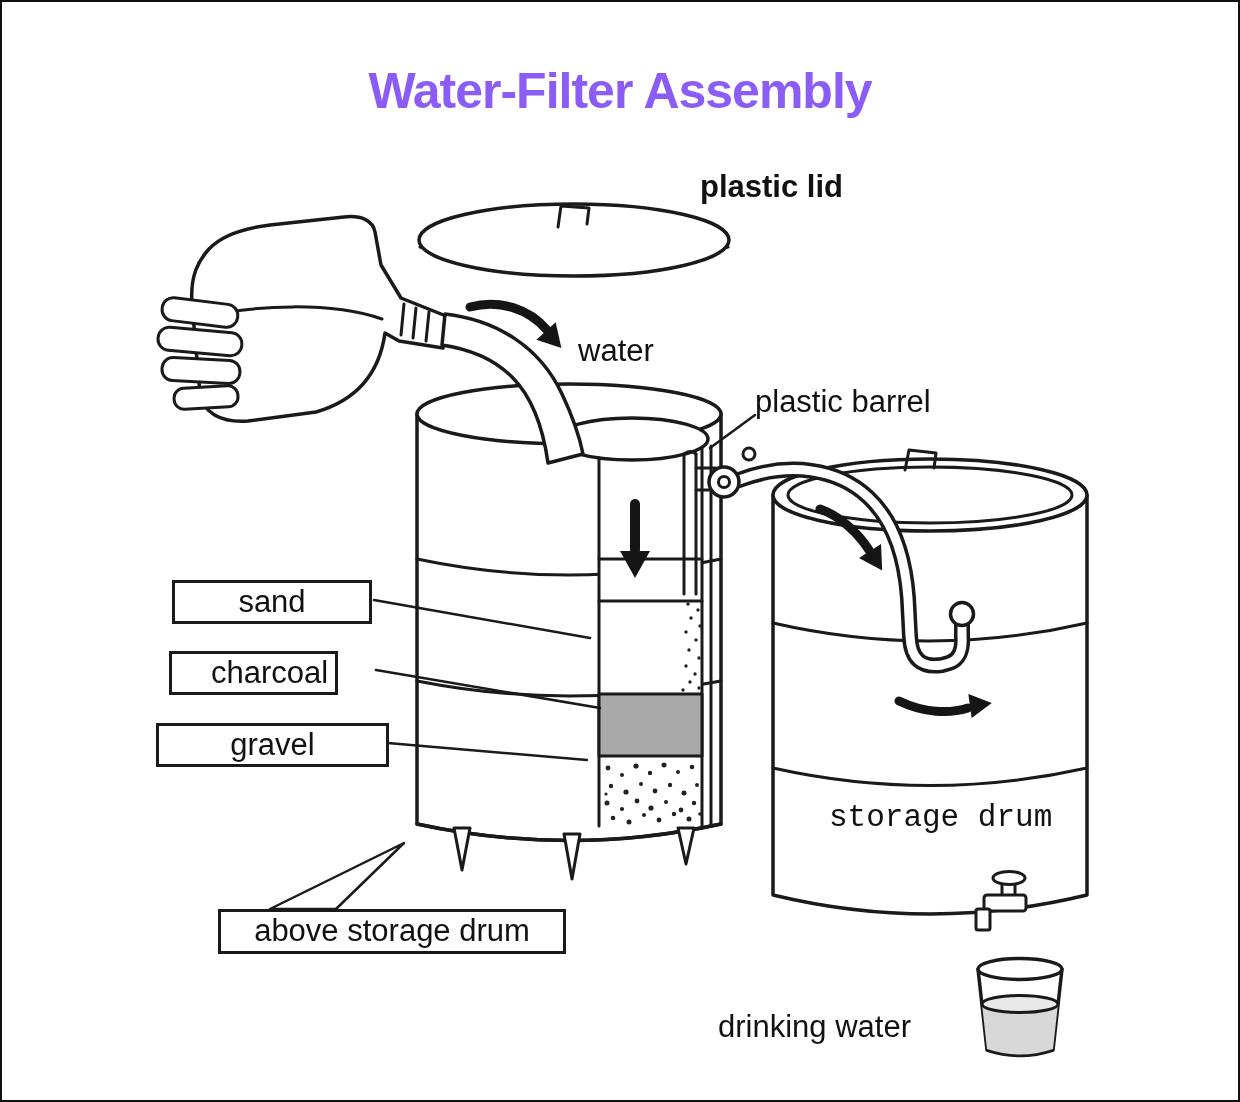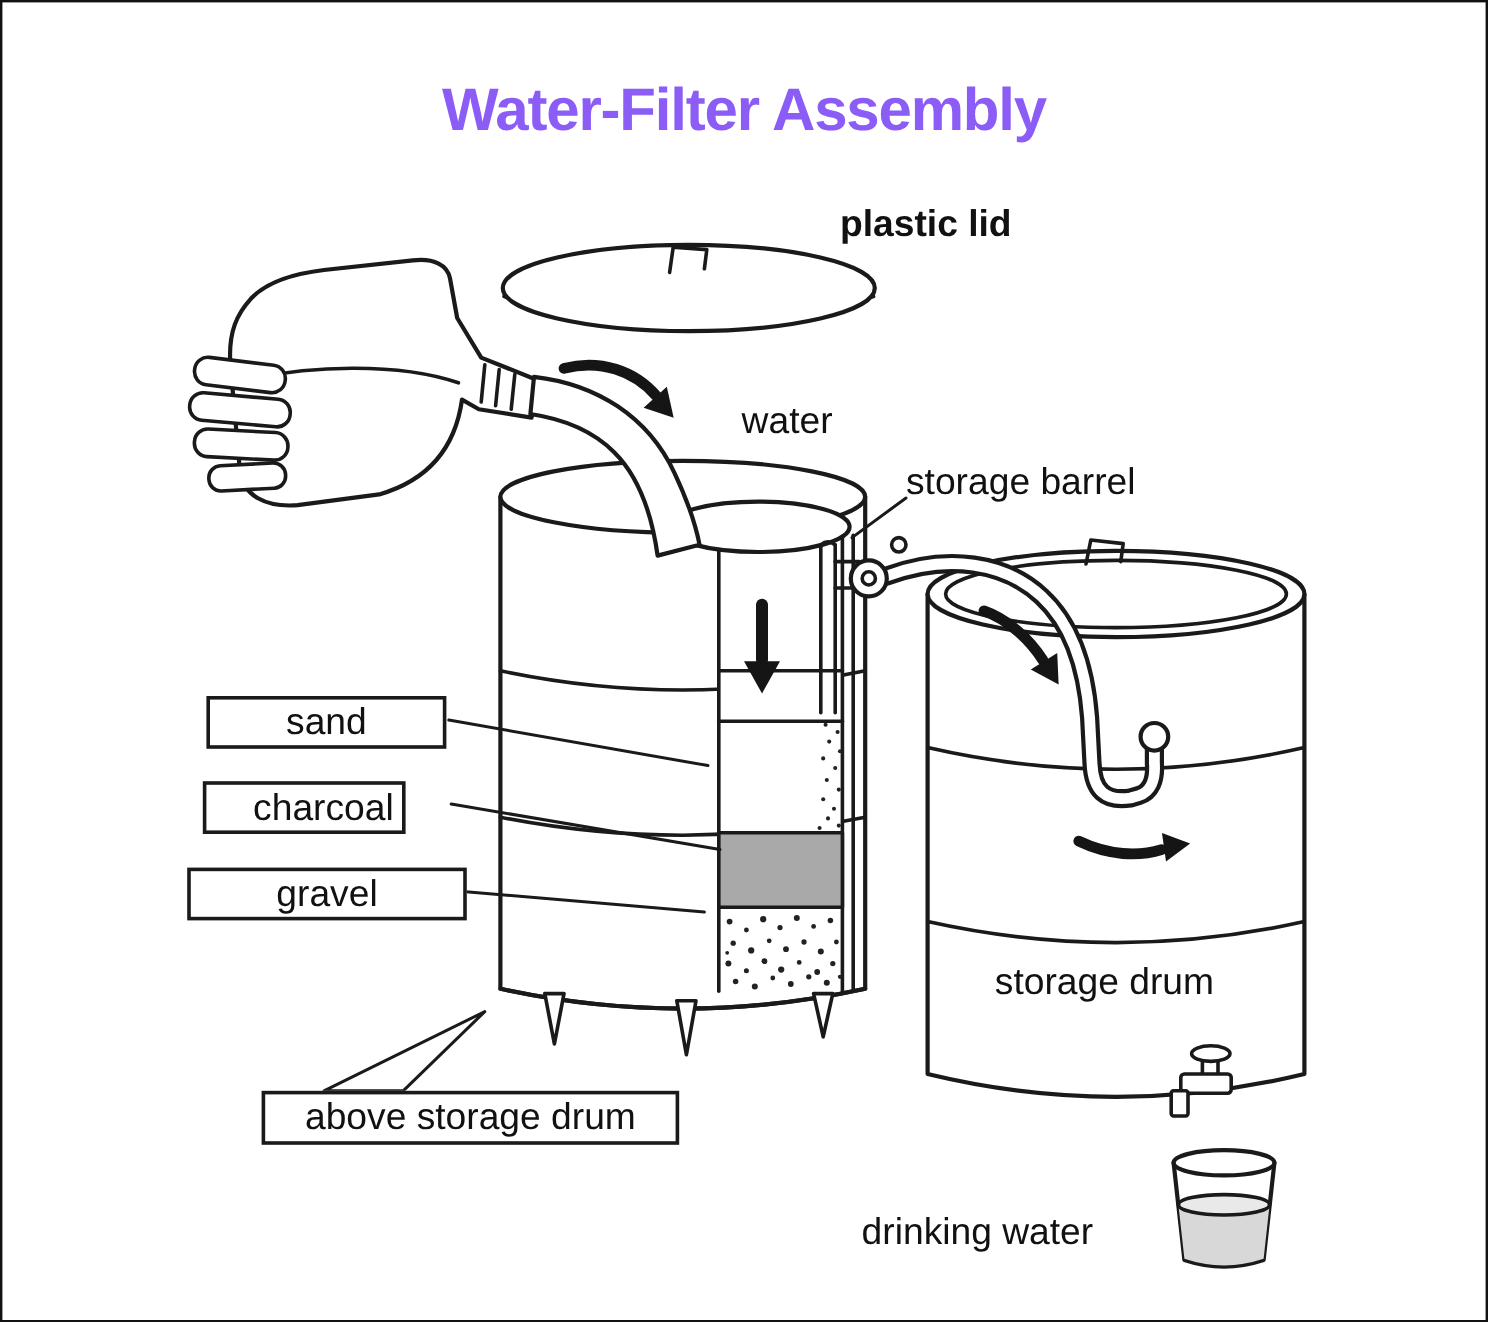--- a/index.html
+++ b/index.html
@@ -195,29 +195,29 @@
         <polygon points="268,907 402,841 334,907" fill="#ffffff"></polygon>
       </g>
 
     </g>
   </svg>
 
   <div class="title">Water-Filter Assembly</div>
 
   <div class="lbl" style="left:698px;top:168px;font-weight:bold;">plastic lid</div>
 
-  <div class="lbl" style="left:616px;top:332px;">water</div>
-
-  <div class="lbl" style="left:753px;top:383px;">storage barrel</div>
+  <div class="lbl" style="left:576px;top:332px;">water</div>
+
+  <div class="lbl" style="left:753px;top:383px;">plastic barrel</div>
 
   <div class="lbl boxed" style="left:170px;top:578px;width:200px;height:44px;">sand</div>
 
   <div class="lbl boxed" style="left:167px;top:649px;width:169px;height:44px;padding-left:32px;">charcoal</div>
 
   <div class="lbl boxed" style="left:154px;top:721px;width:233px;height:44px;">gravel</div>
 
   <div class="lbl boxed" style="left:176px;top:907px;width:348px;height:45px;margin-left:40px;">above storage drum</div>
 
-  <div class="lbl" style="left:827px;top:799px;">storage drum</div>
+  <div class="lbl" style="left:827px;top:799px;font-family:Liberation Mono, monospace;">storage drum</div>
 
   <div class="lbl" style="left:716px;top:1008px;">drinking water</div>
 
 </div>
 
 </body></html>

